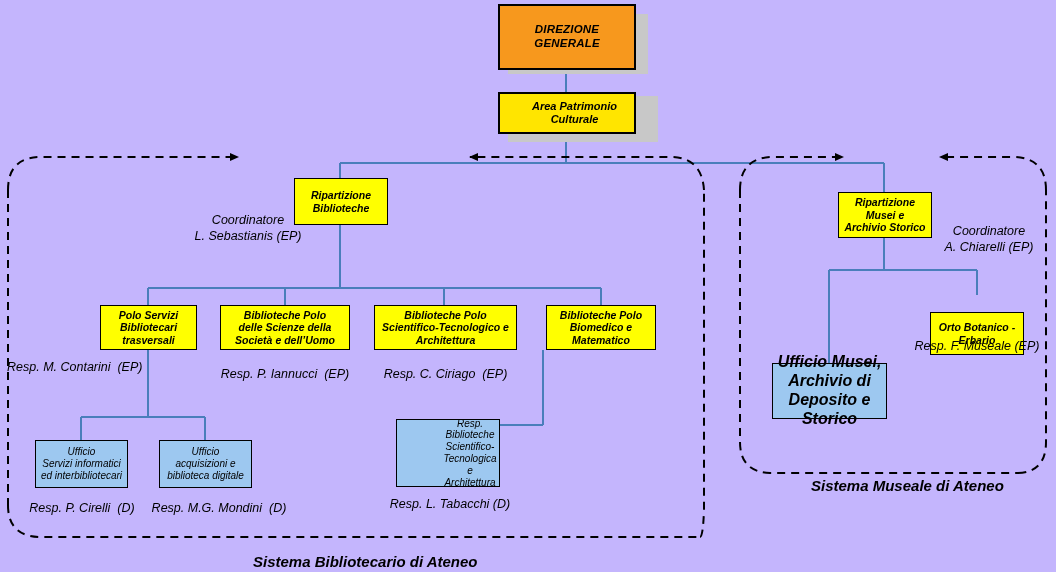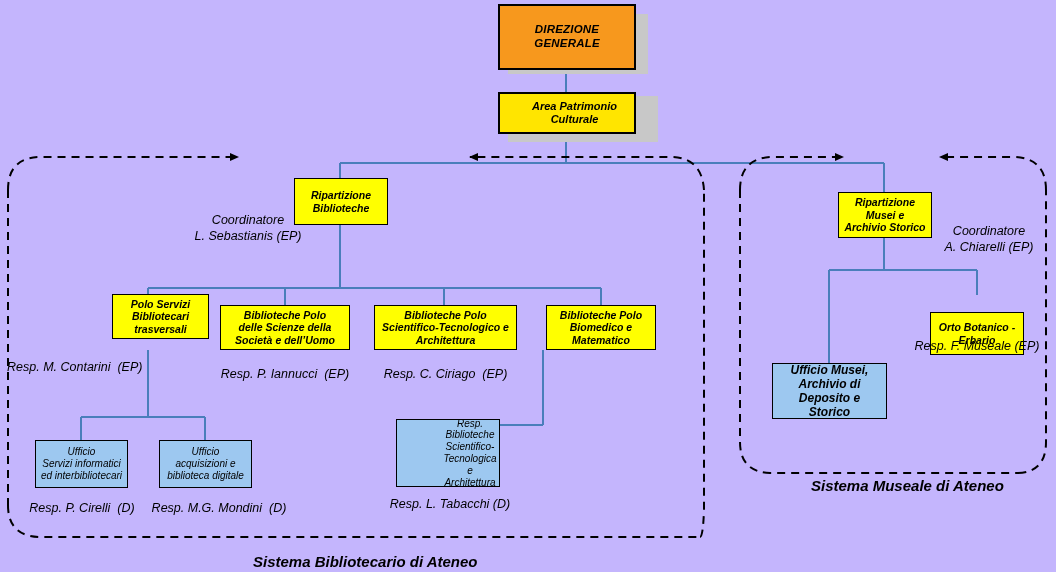--- a/index.html
+++ b/index.html
@@ -56,21 +56,21 @@
     padding-left: 15px;
   }
   .n-yellow {
     background: #FFFF00;
     border: 1.5px solid #000000;
     font-size: 10.5px;
   }
   .n-blue {
     background: #9DC8F0;
     border: 1.5px solid #000000;
-    font-size: 12px;
+    font-size: 16px;
     font-weight: bold;
   }
   .n-blue-thin {
     background: #9DC8F0;
     border: 1.5px solid #000000;
     font-size: 10px;
     font-weight: normal;
   }
   
   .cap {
@@ -170,21 +170,21 @@
 
   <div class="node n-yellow-dark" style="left:498px; top:92px; width:138px; height:42px;">
     <span class="lbl">Area Patrimonio<br>Culturale</span>
   </div>
 
   <div class="node n-yellow" style="left:294px; top:178px; width:94px; height:47px;">
     <span class="lbl">Ripartizione<br>Biblioteche</span>
   </div>
   <div class="cap center" style="left:186px; top:213px; width:124px;">Coordinatore<br>L. Sebastianis (EP)</div>
 
-  <div class="node n-yellow" style="left:100px; top:294px; width:97px; height:45px;margin-left:12px;">
+  <div class="node n-yellow" style="left:100px; top:305px; width:97px; height:45px;">
     <span class="lbl">Polo Servizi<br>Bibliotecari<br>trasversali</span>
   </div>
   <div class="cap" style="left:7px; top:360px;">Resp. M. Contarini  (EP)</div>
 
   <div class="node n-yellow" style="left:220px; top:305px; width:130px; height:45px;">
     <span class="lbl">Biblioteche Polo<br>delle Scienze della<br>Società e dell’Uomo</span>
   </div>
   <div class="cap center" style="left:220px; top:367px; width:130px;">Resp. P. Iannucci  (EP)</div>
 
   <div class="node n-yellow" style="left:374px; top:305px; width:143px; height:45px;">

